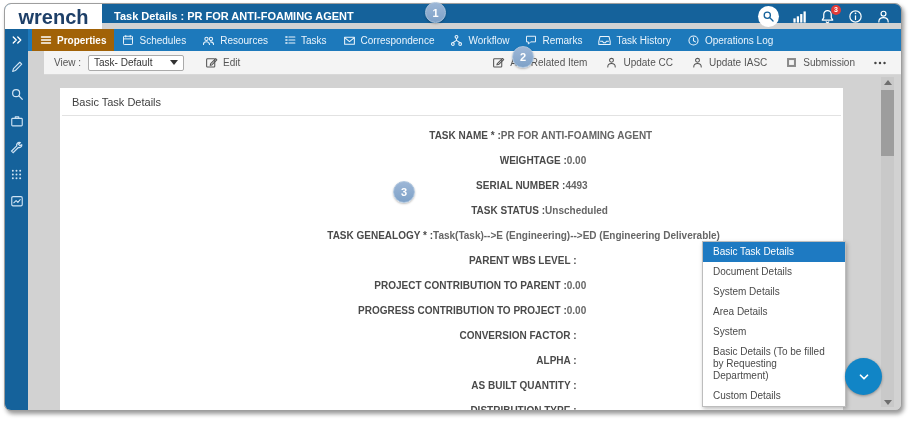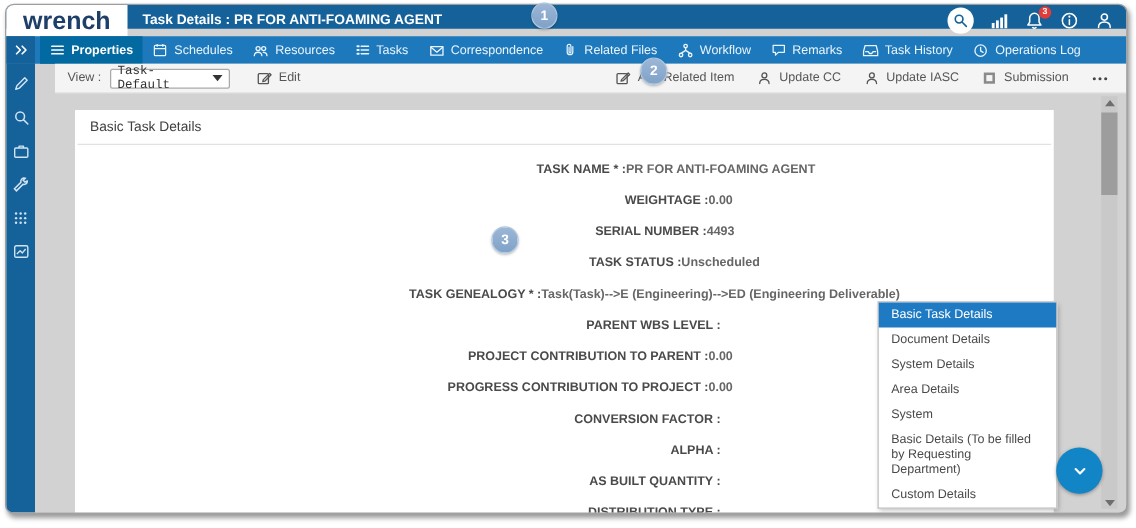--- a/index.html
+++ b/index.html
@@ -16,33 +16,33 @@
   .hdr-icons .hbtn { position:relative; display:flex; align-items:center; justify-content:center; cursor:pointer; }
   .search-circle { width:21px; height:21px; border-radius:50%; background:#fff; color:#15629b; display:flex; align-items:center; justify-content:center; }
   .badge { position:absolute; top:-4px; right:-6px; min-width:10px; height:10px; padding:0 2px; background:#e23c39; color:#fff;
            font-size:7px; line-height:10px; text-align:center; border-radius:6px; font-weight:bold; }
 
   
   .nav { position:absolute; left:0; top:25px; right:0; height:22px; background:#1d79bb; display:flex; align-items:stretch; }
   .nav-expander { width:23px; background:#15629b; color:#fff; display:flex; align-items:center; justify-content:center; cursor:pointer; flex:0 0 23px; }
   .nav-items { display:flex; align-items:stretch; padding-left:4px; flex:1; }
   .nav-item { display:flex; align-items:center; gap:5px; padding:0 8px; color:#eaf4fc; font-size:10px; cursor:pointer; white-space:nowrap; }
-  .nav-item.sel { background:#0369a1; font-weight:bold; color:#fff; }
+  .nav-item.sel { background:#a16207; font-weight:bold; color:#fff; }
 
   
   .sidebar { position:absolute; left:0; top:47px; width:23px; bottom:0; background:#15629b; display:flex; flex-direction:column;
              align-items:center; padding-top:9px; gap:13px; color:#cfe3f3; }
   .sidebar .sbtn { cursor:pointer; display:flex; }
 
   
   .tbar { position:absolute; left:23px; top:47px; right:0; height:24px; background:#f4f4f4; border-bottom:1px solid #d8d8d8;
           display:flex; align-items:center; font-size:10px; color:#555;margin-left:16px; }
   .tbar-left { display:flex; align-items:center; gap:7px; padding-left:10px; }
   .view-select { width:96px; height:16px; background:#fff; border:1px solid #aaa; border-radius:2px; display:flex; align-items:center;
-                 justify-content:space-between; padding:0 5px; cursor:pointer; color:#333;font-family:Liberation Mono, monospace; }
+                 justify-content:space-between; padding:0 5px; cursor:pointer; color:#333; }
   .caret-down { width:0; height:0; border-left:4px solid transparent; border-right:4px solid transparent; border-top:5px solid #333; }
   .tbtn { display:flex; align-items:center; gap:5px; cursor:pointer; color:#555; white-space:nowrap; }
   .tbar-right { margin-left:auto; display:flex; align-items:center; gap:18px; padding-right:14px; }
 
   
   .viewport { position:absolute; left:23px; top:71px; right:0; bottom:0; background:#d2d2d2; }
   .card { position:absolute; left:32px; top:13px; width:783px; bottom:0; background:#fff; }
   .card-title { font-size:11px; color:#3f3f3f; padding:8px 12px 7px; }
   .card-divider { height:1px; background:#e2e2e2; margin:0 2px; }
   .rows { padding-top:7px; }
@@ -160,26 +160,20 @@
             <path d="M2.5 4h1.5M2.5 8h1.5M2.5 12h1.5" stroke-width="2"></path>
           </svg>
         <span>Tasks</span>
       </div>
       <div class="nav-item">
         <svg width="13" height="13" viewBox="0 0 16 16" fill="none" stroke="currentColor" stroke-width="1.3" stroke-linejoin="round">
             <rect x="2" y="4" width="12" height="8.5"></rect>
             <path d="M2 4.5l6 5 6-5"></path>
           </svg>
         <span>Correspondence</span>
-      </div>
-      <div class="nav-item">
-        <svg width="12" height="12" viewBox="0 0 16 16" fill="none" stroke="currentColor" stroke-width="1.3" stroke-linecap="round">
-            <path d="M11 4.5v5.5a3 3 0 0 1-6 0V4a2 2 0 0 1 4 0v6a1 1 0 0 1-2 0V5"></path>
-          </svg>
-        <span>Related Files</span>
       </div>
       <div class="nav-item">
         <svg width="13" height="13" viewBox="0 0 16 16" fill="none" stroke="currentColor" stroke-width="1.3">
             <circle cx="8" cy="3.5" r="1.7"></circle>
             <circle cx="3.5" cy="12.3" r="1.7"></circle>
             <circle cx="12.5" cy="12.3" r="1.7"></circle>
             <path d="M8 5.2v2.6M8 7.8l-4.5 2.9M8 7.8l4.5 2.9"></path>
           </svg>
         <span>Workflow</span>
       </div>

